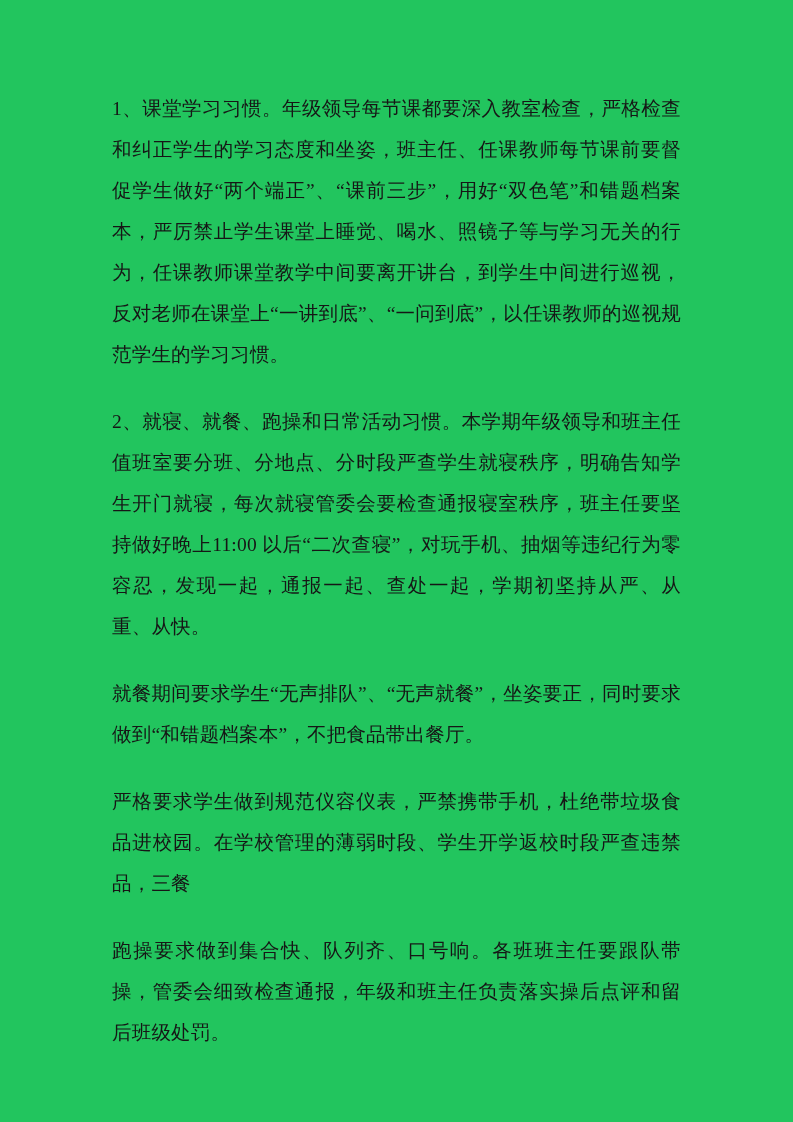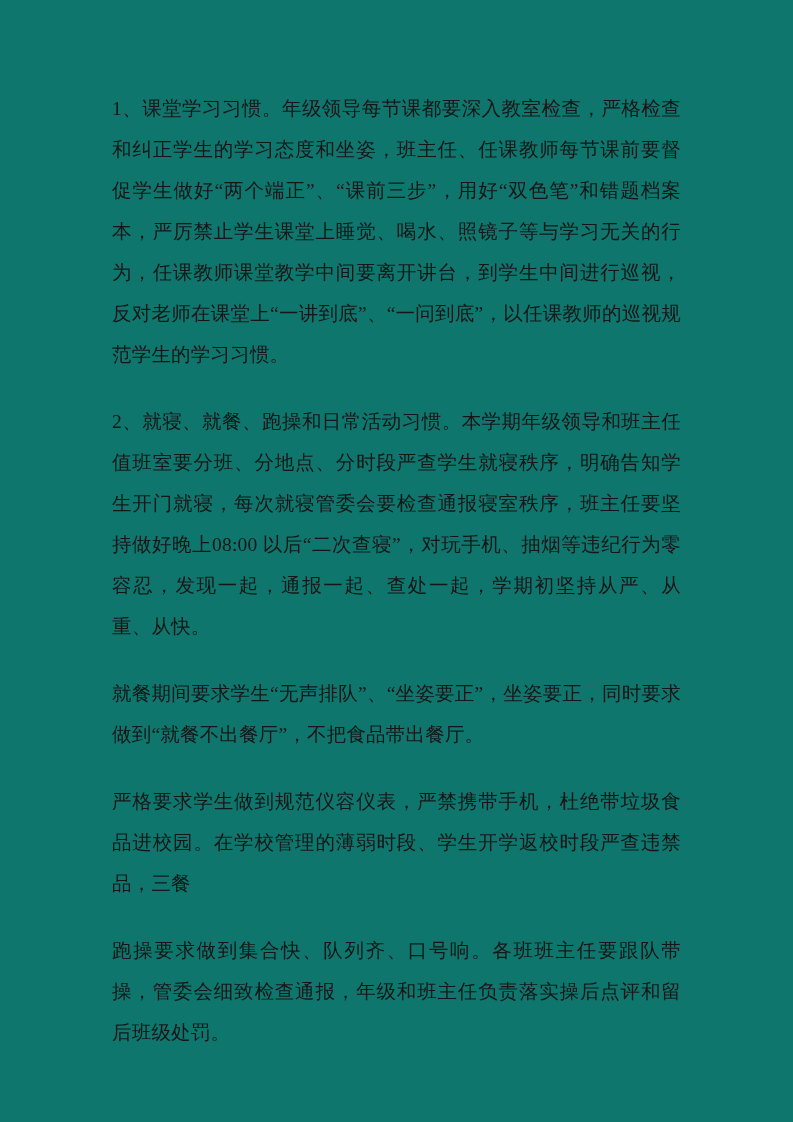--- a/index.html
+++ b/index.html
@@ -13,21 +13,21 @@
     font-family: "Liberation Serif", "DejaVu Serif", serif;
     color: #1a1a1a;
     overflow: hidden;
   }
   .page {
     position: relative;
     width: 793px;
     height: 1122px;
     box-sizing: border-box;
     padding: 88px 112px 53px 112px;
-    background: #0f766e;
+    background: #22c55e;
   }
   .doc-body {
     display: block;
   }
   p.para {
     margin: 0 0 26px 0;
     font-size: 19.5px;
     line-height: 41px;
     text-align: justify;
     text-justify: inter-ideograph;
@@ -38,18 +38,18 @@
   p.para:last-child {
     margin-bottom: 0;
   }
 </style>
 </head>
 <body>
 
 <div class="page">
   <div class="doc-body">
     <p class="para">1、课堂学习习惯。年级领导每节课都要深入教室检查，严格检查和纠正学生的学习态度和坐姿，班主任、任课教师每节课前要督促学生做好“两个端正”、“课前三步”，用好“双色笔”和错题档案本，严厉禁止学生课堂上睡觉、喝水、照镜子等与学习无关的行为，任课教师课堂教学中间要离开讲台，到学生中间进行巡视，反对老师在课堂上“一讲到底”、“一问到底”，以任课教师的巡视规范学生的学习习惯。</p>
-    <p class="para">2、就寝、就餐、跑操和日常活动习惯。本学期年级领导和班主任值班室要分班、分地点、分时段严查学生就寝秩序，明确告知学生开门就寝，每次就寝管委会要检查通报寝室秩序，班主任要坚持做好晚上08:00 以后“二次查寝”，对玩手机、抽烟等违纪行为零容忍，发现一起，通报一起、查处一起，学期初坚持从严、从重、从快。</p>
-    <p class="para">就餐期间要求学生“无声排队”、“坐姿要正”，坐姿要正，同时要求做到“就餐不出餐厅”，不把食品带出餐厅。</p>
+    <p class="para">2、就寝、就餐、跑操和日常活动习惯。本学期年级领导和班主任值班室要分班、分地点、分时段严查学生就寝秩序，明确告知学生开门就寝，每次就寝管委会要检查通报寝室秩序，班主任要坚持做好晚上11:00 以后“二次查寝”，对玩手机、抽烟等违纪行为零容忍，发现一起，通报一起、查处一起，学期初坚持从严、从重、从快。</p>
+    <p class="para">就餐期间要求学生“无声排队”、“无声就餐”，坐姿要正，同时要求做到“和错题档案本”，不把食品带出餐厅。</p>
     <p class="para">严格要求学生做到规范仪容仪表，严禁携带手机，杜绝带垃圾食品进校园。在学校管理的薄弱时段、学生开学返校时段严查违禁品，三餐</p>
     <p class="para">跑操要求做到集合快、队列齐、口号响。各班班主任要跟队带操，管委会细致检查通报，年级和班主任负责落实操后点评和留后班级处罚。</p>
   </div>
 </div>
 
 </body></html>

